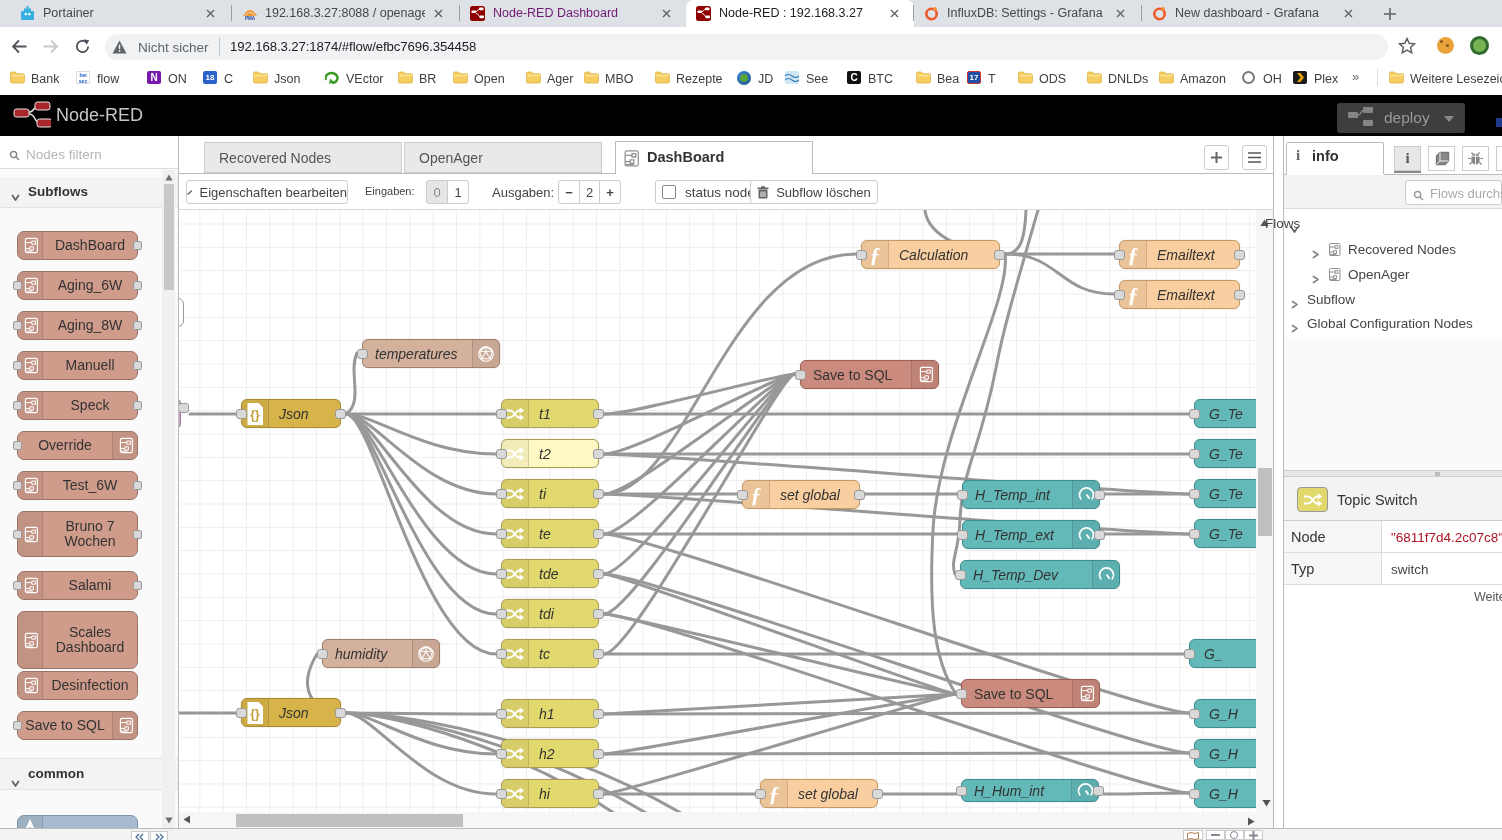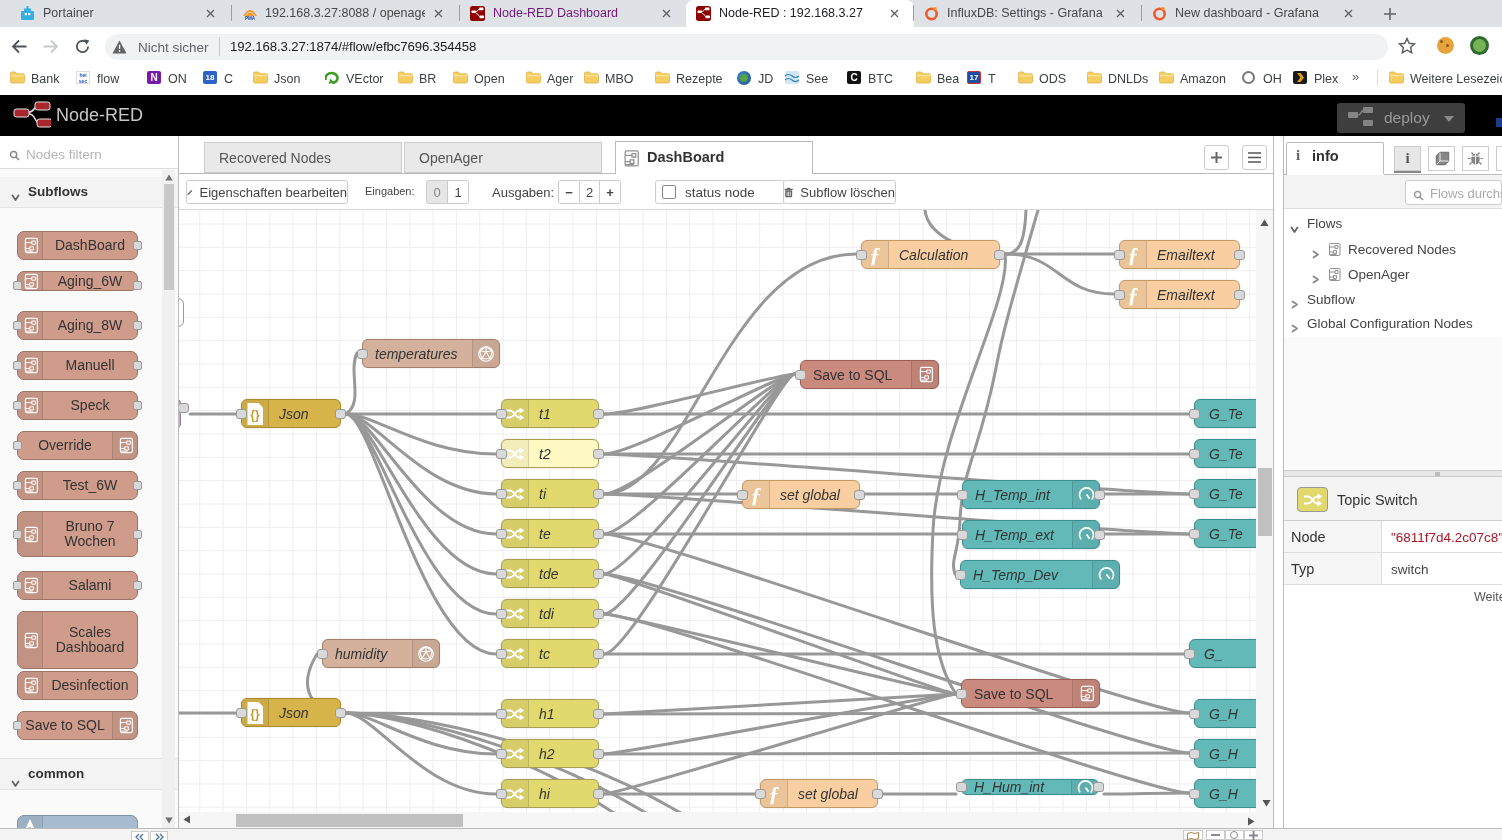--- a/index.html
+++ b/index.html
@@ -277,21 +277,21 @@
 <rect x="3.4" y="1.4" width="12" height="14.2" rx="1.5"></rect>
 <path d="M3.4 5.6 H9.8 M9.8 4 h3.6 v3.2 h-3.6 z" stroke-width="1"></path>
 <path d="M3.4 11.4 H7.8 M7.8 9.8 h3.6 v3.2 h-3.6 z" stroke-width="1"></path>
 <path d="M3.4 14.1 H10.6" stroke-width="1"></path>
 </g>
       </svg>
     </div>
 <div class="plb">DashBoard</div>
 <span class="pp ppr" style="top:9px"></span>
 </div>
-<div class="pn" style="top:271px;height:20px">
+<div class="pn" style="top:271px;height:29px">
 <div class="pic">
       <svg width="17" height="17" viewBox="0 0 17 17">
         <g fill="none" stroke="#fff" stroke-width="1.2">
 <rect x="3.4" y="1.4" width="12" height="14.2" rx="1.5"></rect>
 <path d="M3.4 5.6 H9.8 M9.8 4 h3.6 v3.2 h-3.6 z" stroke-width="1"></path>
 <path d="M3.4 11.4 H7.8 M7.8 9.8 h3.6 v3.2 h-3.6 z" stroke-width="1"></path>
 <path d="M3.4 14.1 H10.6" stroke-width="1"></path>
 </g>
       </svg>
     </div>
@@ -495,21 +495,21 @@
 <div class="abs" style="left:365px;top:185px;font-size:11px;color:#444">Eingaben:</div>
 <div class="abs" style="left:426px;top:180px;width:22px;height:24px;border:1px solid #ccc;border-radius:3px 0 0 3px;background:#e6e6e6;color:#888;font-size:13px;text-align:center;line-height:24px">0</div>
 <div class="abs" style="left:447px;top:180px;width:22px;height:24px;border:1px solid #ccc;border-radius:0 3px 3px 0;background:#fff;color:#444;font-size:13px;text-align:center;line-height:24px">1</div>
 <div class="abs" style="left:492px;top:185px;font-size:13px;color:#444">Ausgaben:</div>
 <div class="tbtn" style="left:558px;top:180px;width:22px;border-radius:3px 0 0 3px;font-weight:bold">−</div>
 <div class="abs" style="left:579px;top:180px;width:21px;height:24px;border:1px solid #ccc;background:#fff;color:#444;font-size:13px;text-align:center;line-height:24px">2</div>
 <div class="tbtn" style="left:599px;top:180px;width:22px;border-radius:0 3px 3px 0;font-weight:bold">+</div>
 <div class="abs" style="left:655px;top:180px;width:130px;height:24px;border:1px solid #ccc;border-radius:3px;background:#fff"></div>
 <div class="abs" style="left:662px;top:185px;width:14px;height:14px;border:1.5px solid #888;border-radius:2px;background:#fff"></div>
 <div class="abs" style="left:685px;top:185px;font-size:13.5px;color:#444">status node</div>
-<div class="tbtn" style="left:783px;top:180px;width:113px">
+<div class="tbtn" style="left:750px;top:180px;width:128px">
     <svg width="12" height="13" viewBox="0 0 12 13">
       <g fill="#666">
 <rect x="1.5" y="3.5" width="9" height="9" rx="1"></rect>
 <rect x="0.5" y="1.6" width="11" height="1.6" rx="0.5"></rect>
 <rect x="4" y="0.3" width="4" height="1.6" rx="0.5"></rect>
 </g>
       <g stroke="#f7f7f7" stroke-width="1">
         <path d="M4 5.5 v5.5 M6 5.5 v5.5 M8 5.5 v5.5"></path>
       </g>
     </svg>
@@ -890,21 +890,21 @@
 <span class="p pl"></span>
 </div>
 <div class="nd" style="left:581px;top:569px;width:118px;height:29px;background:#f9cfa2;border-color:#c69a64">
 <span class="lb i" style="left:37px;right:2px;text-align:left;font-size:14px">set global</span>
 <div class="ic icl">
         <span style="font-family:'Liberation Serif',serif;font-style:italic;font-weight:bold;color:#fff;font-size:22px;line-height:1">ƒ</span>
       </div>
 <span class="p pl"></span>
 <span class="p pr"></span>
 </div>
-<div class="nd" style="left:782px;top:569px;width:138px;height:16px;background:#63b8b8;border-color:#3c8e8e">
+<div class="nd" style="left:782px;top:569px;width:138px;height:23px;background:#63b8b8;border-color:#3c8e8e">
 <span class="lb i" style="left:12px;right:25px;font-size:14px">H_Hum_int</span>
 <div class="ic icr">
         <svg width="19" height="19" viewBox="0 0 19 19">
           <g fill="none" stroke="#fff" stroke-width="1.7">
 <path d="M4.2 14.5 A7 7 0 1 1 14.8 14.5"></path>
 <path d="M9.5 9.5 L12.6 13.6" stroke-width="1.9"></path>
 </g>
         </svg>
       </div>
 <span class="p pl"></span>
@@ -977,21 +977,21 @@
 <div class="abs" style="left:1413px;top:187px"><svg width="11" height="11" viewBox="0 0 12 12">
       <g fill="none" stroke="#999" stroke-width="1.6">
 <circle cx="5" cy="5" r="3.4"></circle>
         <path d="M7.6 7.6 L11 11"></path>
       </g>
     </svg></div>
 <div class="abs" style="left:1430px;top:186px;font-size:13px;color:#aaa;white-space:nowrap">Flows durchsuchen</div>
 <div class="abs" style="left:1290px;top:220px"><svg width="9" height="9" viewBox="0 0 9 9">
       <path d="M1.5 2.5 L4.5 7 L7.5 2.5" fill="none" stroke="#666" stroke-width="1.8" stroke-linecap="round" stroke-linejoin="round"></path>
     </svg></div>
-<div class="abs" style="left:1307px;top:216px;font-size:13.5px;color:#444">Flows</div>
+<div class="abs" style="left:1265px;top:216px;font-size:13.5px;color:#444">Flows</div>
 <div class="abs" style="left:1311px;top:245px"><svg width="9" height="9" viewBox="0 0 9 9">
       <path d="M2.5 1.5 L7 4.5 L2.5 7.5" fill="none" stroke="#888" stroke-width="1.8" stroke-linecap="round" stroke-linejoin="round"></path>
     </svg></div>
 <div class="abs" style="left:1327px;top:242px"><svg width="15" height="15" viewBox="0 0 15 15">
       <g fill="none" stroke="#909090" stroke-width="1">
         <rect x="2.5" y="1.5" width="10.5" height="12" rx="1.2"></rect>
         <path d="M2.5 5 H8 M8 3.6 h3 v2.8 h-3 z M2.5 10 H6.5 M6.5 8.6 h3 v2.8 h-3 z M2.5 12.4 H9.5"></path>
       </g>
     </svg></div>
 <div class="abs" style="left:1348px;top:242px;font-size:13.5px;color:#444">Recovered Nodes</div>

